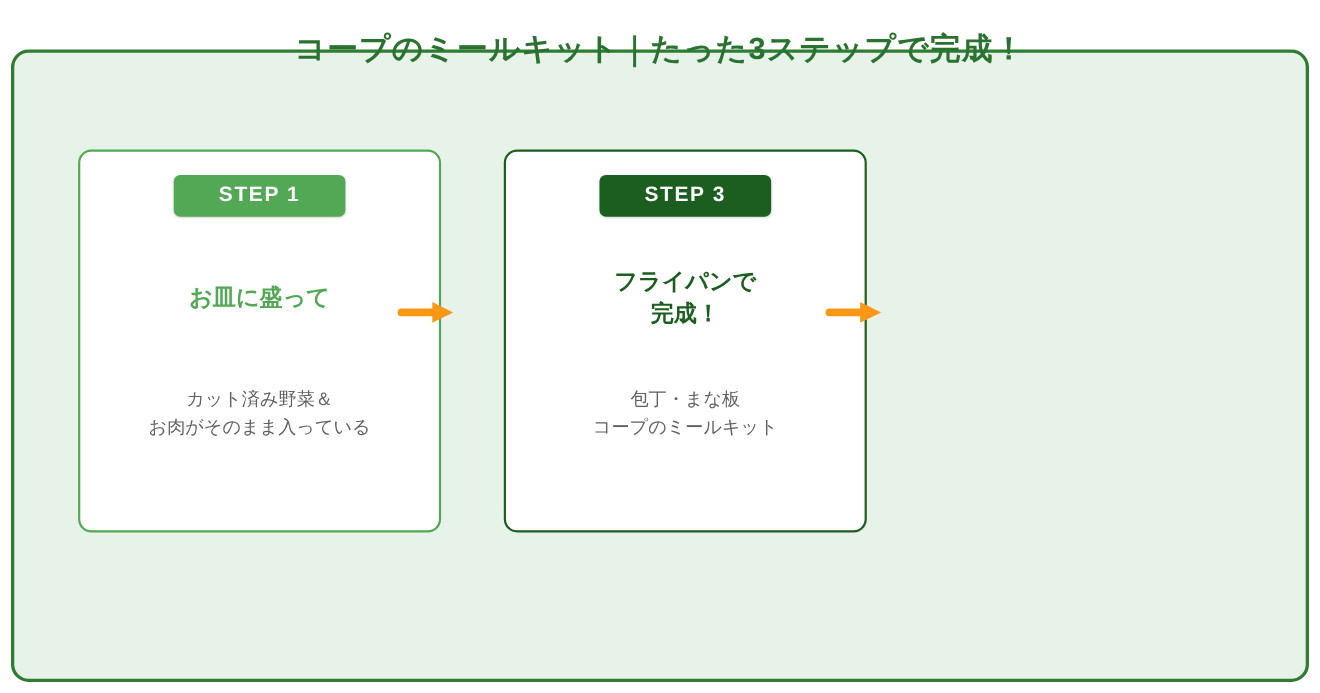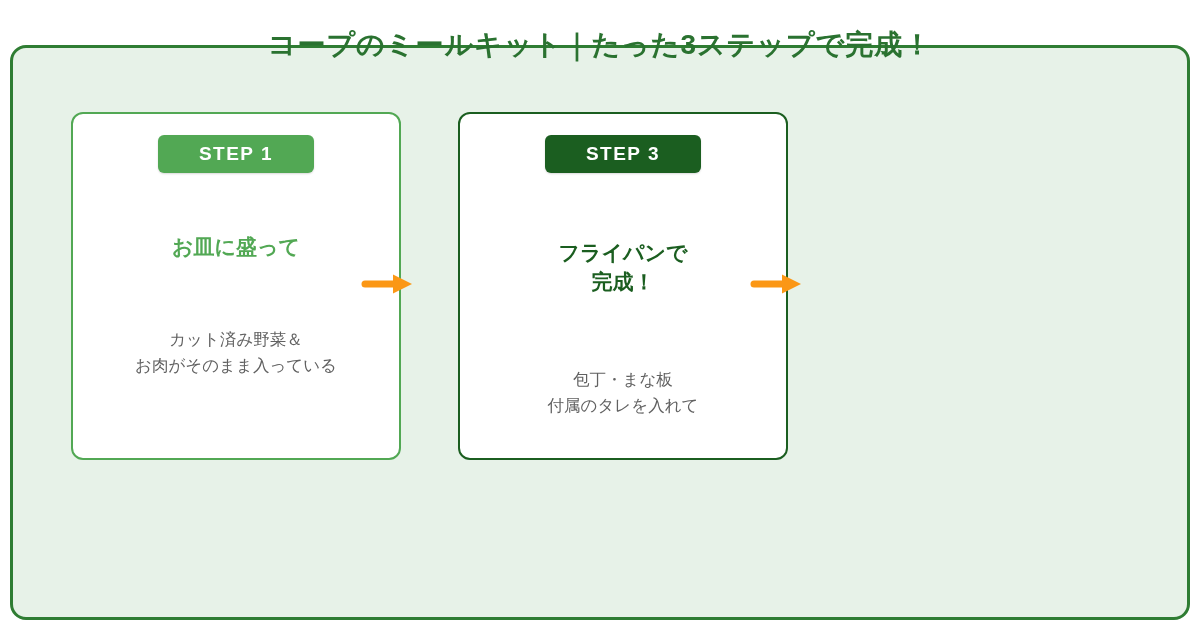--- a/index.html
+++ b/index.html
@@ -35,21 +35,21 @@
     text-align: center;
     font-size: 28px;
     font-weight: bold;
     color: #2a7230;
     letter-spacing: 1px;
     z-index: 2;
   }
   .cards {
     position: absolute;
     left: 23px;
-    top: 112px;
+    top: 136px;
     display: flex;
     gap: 57px;
     z-index: 1;
     padding-left: 48px;
   }
   .card {
     box-sizing: border-box;
     width: 330px;
     height: 348px;
     background: #ffffff;
@@ -128,26 +128,26 @@
   <div class="cards">
 
     <div class="card" style="border-color: rgb(82, 168, 84);">
       <div class="badge" style="background: rgb(82, 168, 84);">STEP 1</div>
       <div class="heading" style="color: rgb(82, 168, 84);">お皿に盛って</div>
       <div class="body-text" style="color: rgb(97, 97, 97);">カット済み野菜＆
 お肉がそのまま入っている</div>
     </div>
 
 
-    <div class="card" style="border-color: rgb(27, 94, 32); gap: 20px;">
+    <div class="card" style="border-color: rgb(27, 94, 32);">
       <div class="badge" style="background: rgb(27, 94, 32);">STEP 3</div>
       <div class="heading" style="color: rgb(27, 94, 32);">フライパンで
 完成！</div>
       <div class="body-text" style="color: rgb(97, 97, 97);">包丁・まな板
-付属のタレを入れて</div>
+コープのミールキット</div>
     </div>
 
   </div>
 
   <div class="arrow arrow-1" style="color: rgb(251, 151, 21);">
     <svg width="52" height="22" viewBox="0 0 52 22">
       <line x1="5" y1="11" x2="35" y2="11" stroke="currentColor" stroke-width="7" stroke-linecap="round"></line>
       <polygon points="33,1.5 52,11 33,20.5" fill="currentColor"></polygon>
     </svg>
   </div>

